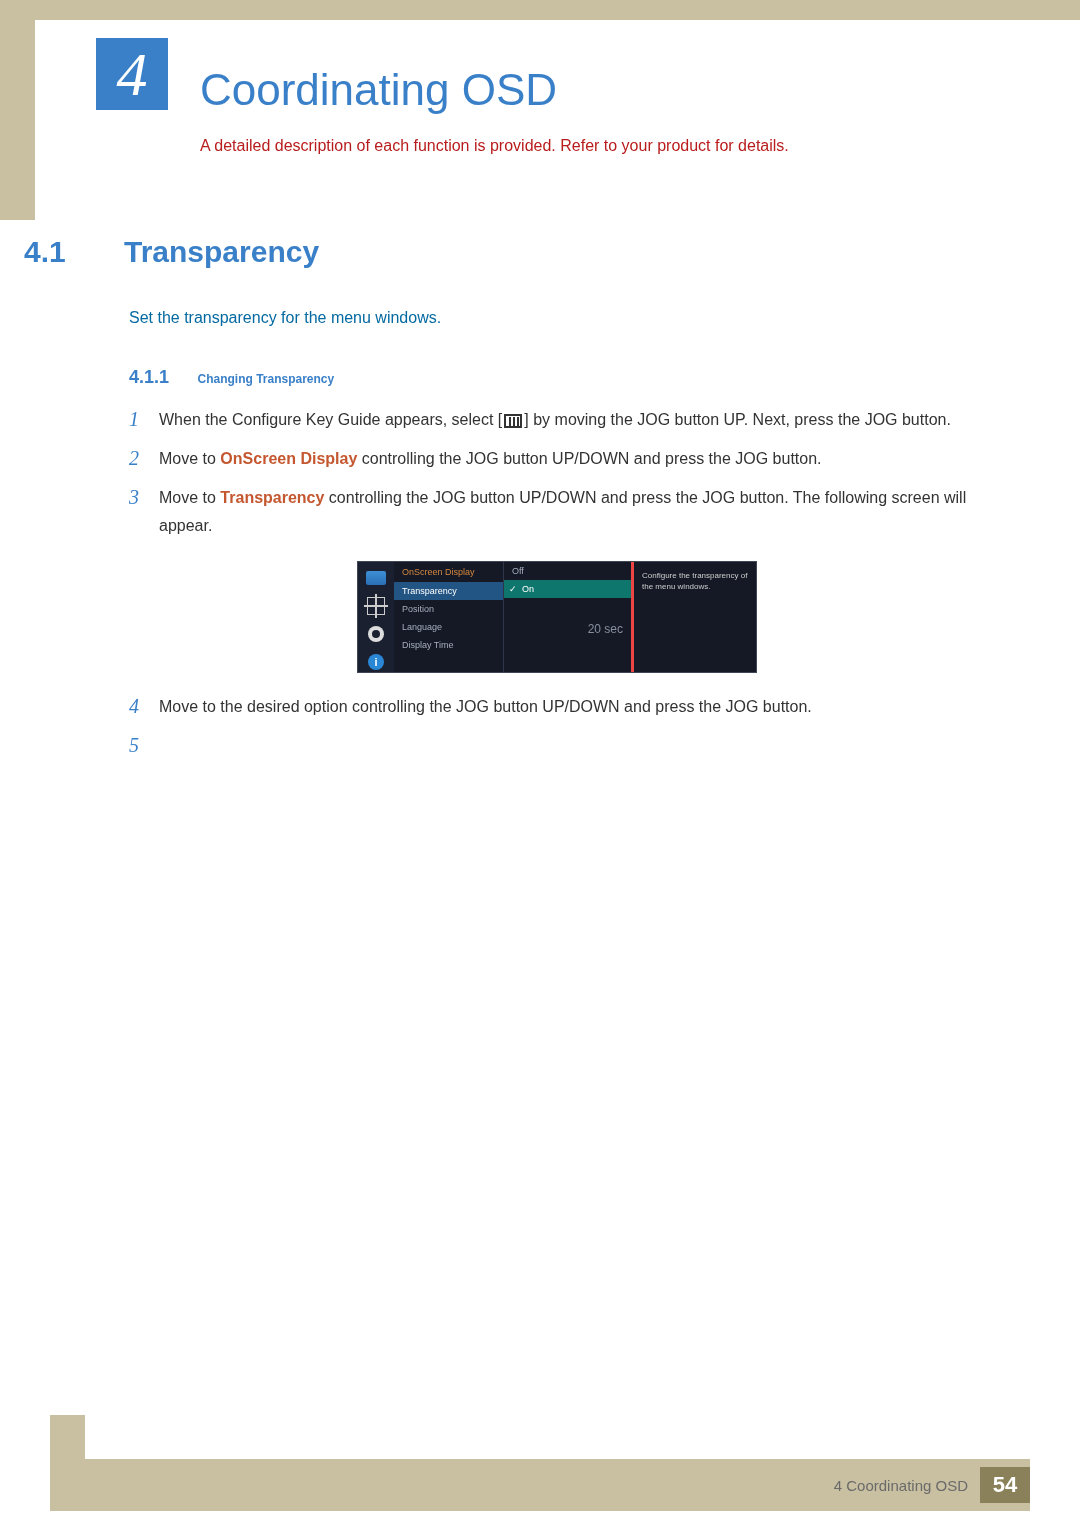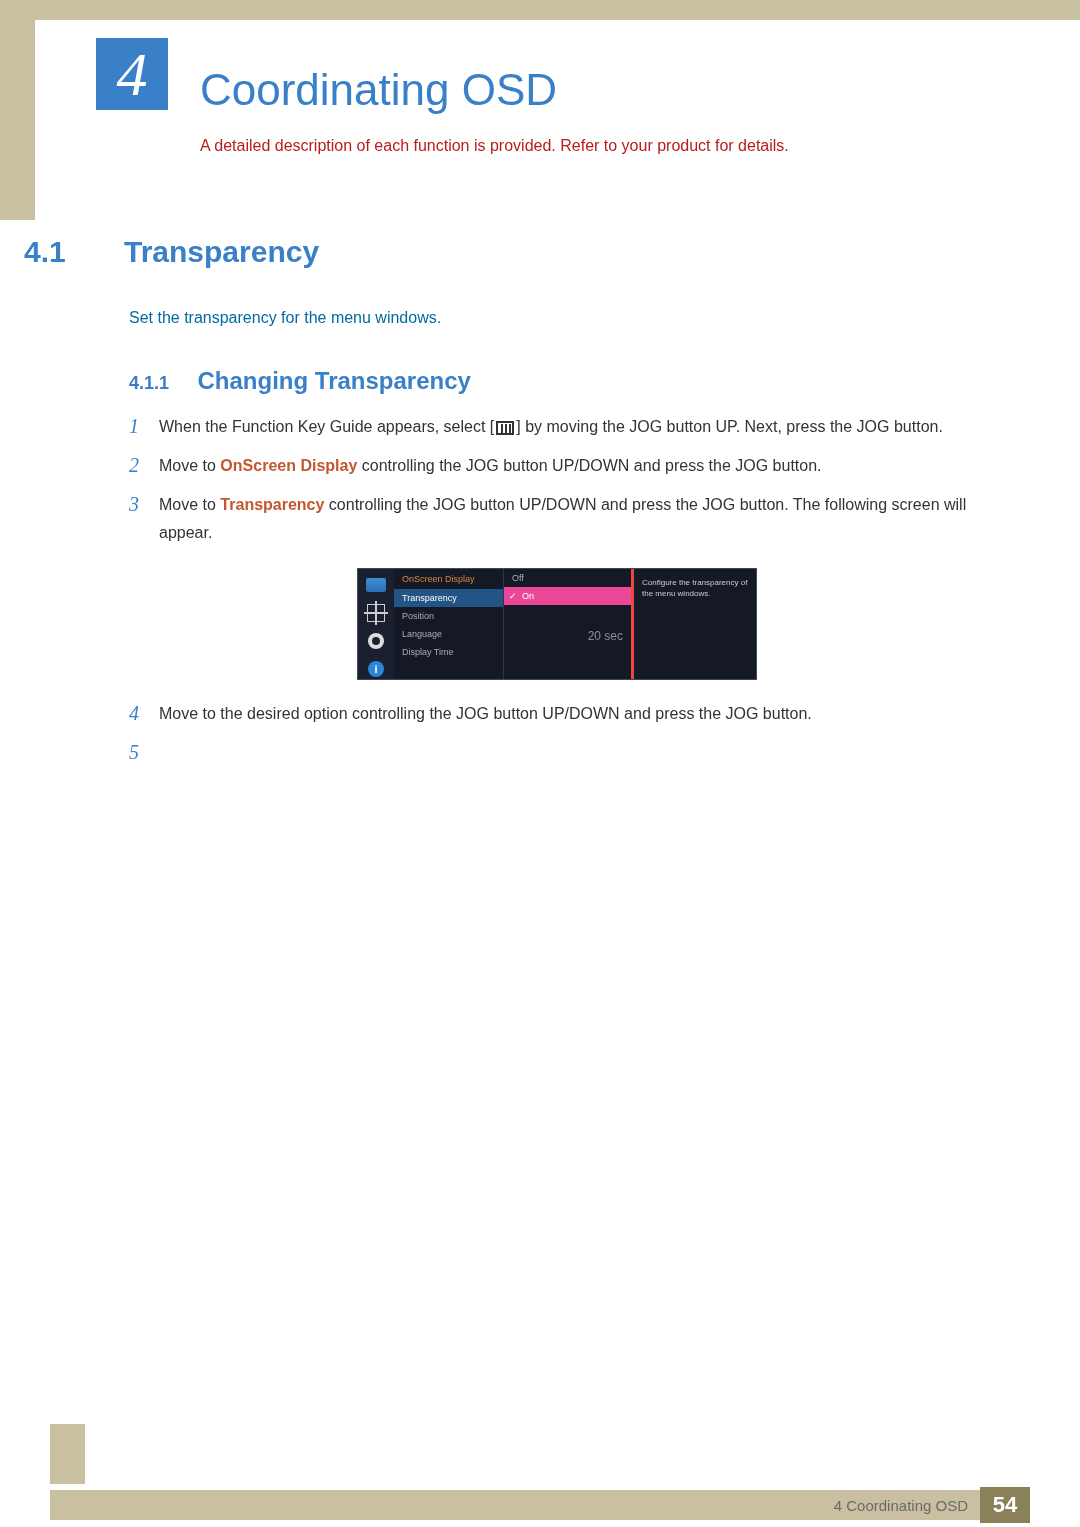--- a/index.html
+++ b/index.html
@@ -11,21 +11,21 @@
 .chapnum{color:#fff;font-size:62px;font-weight:300;font-style:italic;font-family:Georgia,serif}
 .chapter-title{margin-left:200px;color:#3a80c8;font-size:44px;font-weight:400;padding-top:5px}
 .intro{margin-left:200px;margin-top:22px;font-size:16px;color:#b91c1c}
 .content{padding:60px 95px 0 24px}
 .sec-row{display:flex;align-items:baseline;margin-bottom:40px}
 .secnum{color:#3a80c8;font-size:30px;font-weight:bold;width:100px}
 .sectitle{color:#3a80c8;font-size:30px;font-weight:bold}
 .sectext{margin-left:105px;font-size:16px;color:#0369a1;margin-bottom:40px}
 .subsec-row{margin-left:105px;margin-bottom:18px}
 .subsecnum{color:#3a80c8;font-size:18px;font-weight:bold;margin-right:24px}
-.subsectitle{color:#3a80c8;font-size:24px;font-weight:bold}
+.subsectitle{color:#3a80c8;font-size:12px;font-weight:bold}
 .steps{margin-left:105px}
 .step{display:flex;margin-bottom:10px;align-items:flex-start}
 .stepnum{color:#3a80c8;font-size:20px;font-style:italic;font-family:Georgia,serif;width:30px;flex-shrink:0;line-height:1.3}
 .steptext{font-size:16px;color:#333;line-height:1.8}
 .hl{color:#c4572f;font-weight:bold}
 .menu-icon{display:inline-block;border:2px solid #333;width:18px;height:14px;position:relative;vertical-align:middle;margin:0 2px}
 .menu-icon::before{content:"";position:absolute;left:3px;top:1px;width:2px;height:10px;background:#333;box-shadow:4px 0 0 #333,8px 0 0 #333}
 .osd-wrap{display:flex;justify-content:center;margin:20px 0 20px 105px}
 .osd{width:400px;background:#141925;display:flex;font-size:9px;color:#b9bdc7;border:1px solid #404756}
 .osd-sidebar{width:36px;background:#1a2030;display:flex;flex-direction:column;align-items:center;padding-top:6px;gap:8px}
@@ -37,26 +37,26 @@
 .move-ic::after{top:7px;left:-4px;height:2px;width:24px}
 .gear-ic{width:16px;height:16px;background:#ddd;border-radius:50%;position:relative}
 .gear-ic::after{content:"";position:absolute;inset:4px;background:#1a2030;border-radius:50%}
 .info-ic{width:16px;height:16px;background:#2a87d6;border-radius:50%;color:#fff;font-size:11px;font-weight:bold;text-align:center;line-height:16px}
 .osd-menu{width:110px;border-right:1px solid #2f3647}
 .osd-menu-title{color:#d6873f;padding:5px 8px;font-size:9px}
 .osd-menu-item{padding:4px 8px;font-size:9px;color:#a7adbc}
 .osd-menu-item.sel{background:#225583;color:#fff}
 .osd-options{width:130px;border-right:3px solid #ef4444}
 .osd-opt{padding:4px 8px;font-size:9px;color:#a7adbc}
-.osd-opt.sel{background:#ec4899;color:#fff;position:relative;padding-left:18px}
+.osd-opt.sel{background:#0f766e;color:#fff;position:relative;padding-left:18px}
 .osd-opt.sel::before{content:"✓";position:absolute;left:5px;color:#fff}
 .osd-val{padding:4px 8px;text-align:right;color:#8a8f9e;font-size:12px;margin-top:20px}
 .osd-desc{flex:1;padding:8px;font-size:8px;color:#ccc;line-height:1.4}
 .footer{position:fixed;bottom:0;left:0;width:1080px}
-.footer-bar{height:30px;background:#c9c0a2;margin:7px 50px;display:flex;align-items:center;justify-content:flex-end;padding-right:0}
+.footer-bar{height:52px;background:#c9c0a2;margin:16px 50px;display:flex;align-items:center;justify-content:flex-end;padding-right:0}
 .footer-label{color:#6a6a6a;font-size:15px;margin-right:12px}
 .footer-page{background:#8a8059;color:#fff;height:36px;width:50px;display:flex;align-items:center;justify-content:center;font-size:22px;font-weight:bold}
 .footer-accent{position:absolute;left:0;bottom:36px;width:35px;height:60px;background:#c9c0a2;margin-left:50px}
 .footer-wrap{position:relative;padding:0 0 0 0}
 </style>
 </head>
 <body>
 
 <div class="topbar"></div>
 
@@ -78,21 +78,21 @@
 
   <div class="subsec-row">
     <span class="subsecnum">4.1.1</span>
     <span class="subsectitle">Changing Transparency</span>
   </div>
 
   <div class="steps">
     <div class="step">
       <span class="stepnum">1</span>
       <span class="steptext">
-        <span>When the Function Key Guide appears, select [</span><span class="menu-icon"></span><span>] by moving the JOG button UP. Next, press the JOG button.</span>
+        <span>When the Configure Key Guide appears, select [</span><span class="menu-icon"></span><span>] by moving the JOG button UP. Next, press the JOG button.</span>
       </span>
     </div>
     <div class="step">
       <span class="stepnum">2</span>
       <span class="steptext">
         <span>Move to </span><span class="hl">OnScreen Display</span><span> controlling the JOG button UP/DOWN and press the JOG button.</span>
       </span>
     </div>
     <div class="step">
       <span class="stepnum">3</span>

